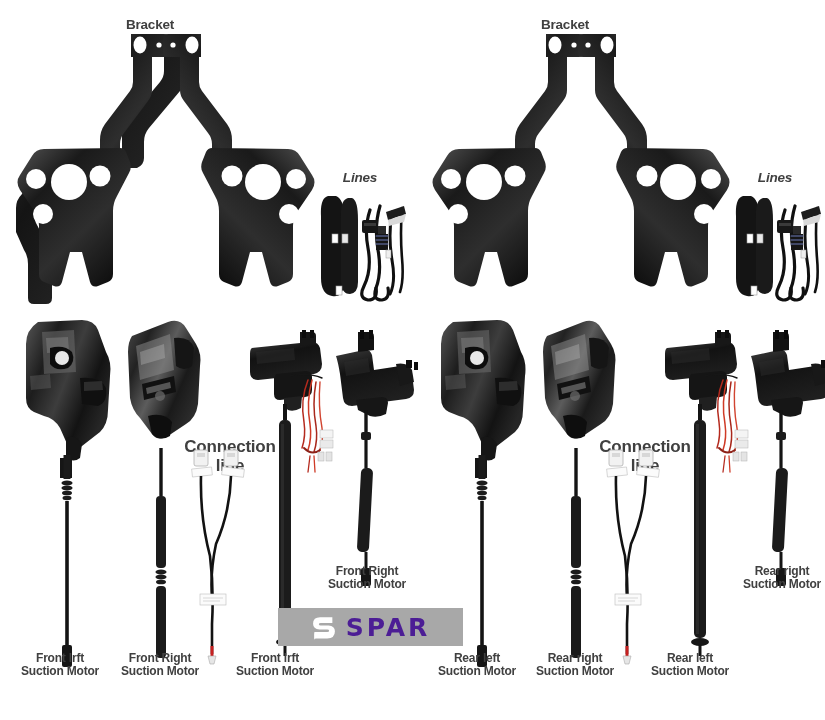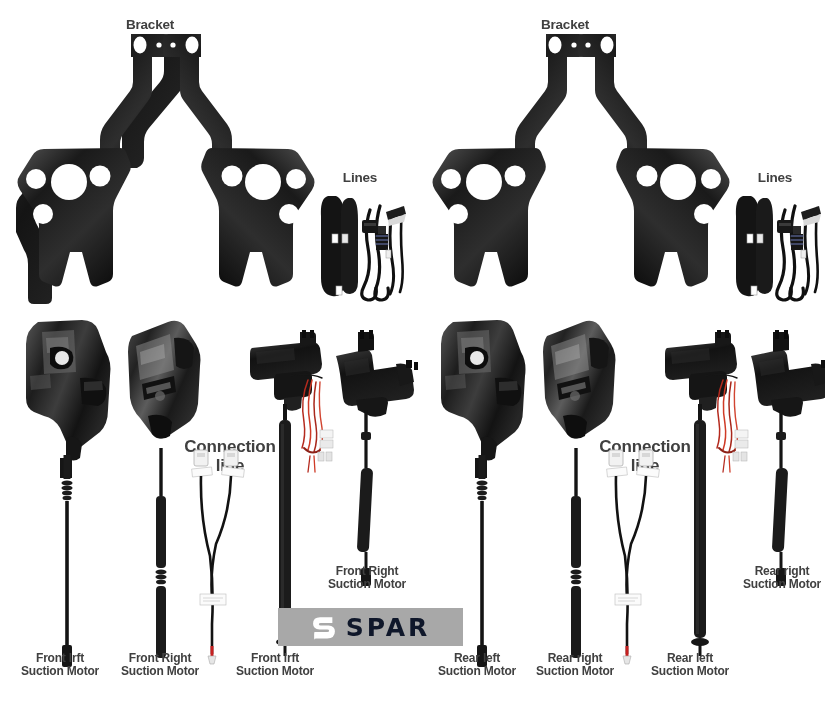--- a/index.html
+++ b/index.html
@@ -19,21 +19,21 @@
   .cap {
     position: absolute;
     color: #404040;
     font-weight: bold;
     text-align: center;
     line-height: 1.12;
     white-space: pre-line;
     letter-spacing: -0.2px;
   }
   .cap.t-bracket { font-size: 13.5px; }
-  .cap.t-lines   { font-size: 13.5px; }
+  .cap.t-lines   { font-size: 13.5px; font-style: italic; }
   .cap.t-conn    { font-size: 17px; }
   .cap.t-motor   { font-size: 12px; }
 
   
   .part { position: absolute; }
 
   
   .bracket { position: absolute; width: 205px; height: 268px; }
   .bracket svg { display: block; width: 100%; height: 100%; }
 
@@ -57,21 +57,21 @@
   #watermark {
     position: absolute;
     background: #a8a8a8;
     display: flex;
     align-items: center;
     justify-content: center;
     gap: 9px;
   }
   #watermark .wm-mark { width: 26px; height: 27px; }
   #watermark .wm-text {
-    color: #0f172a;
+    color: #4c1d95;
     font-size: 25px;
     font-weight: bold;
     letter-spacing: 3px;
     font-family: "DejaVu Sans", sans-serif;
   }
 </style>
 </head>
 <body>
 
 <div id="sheet">

